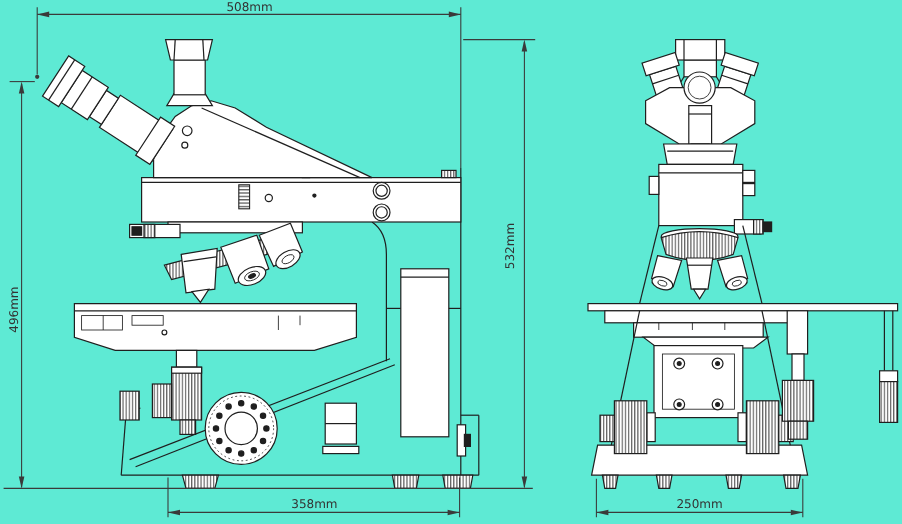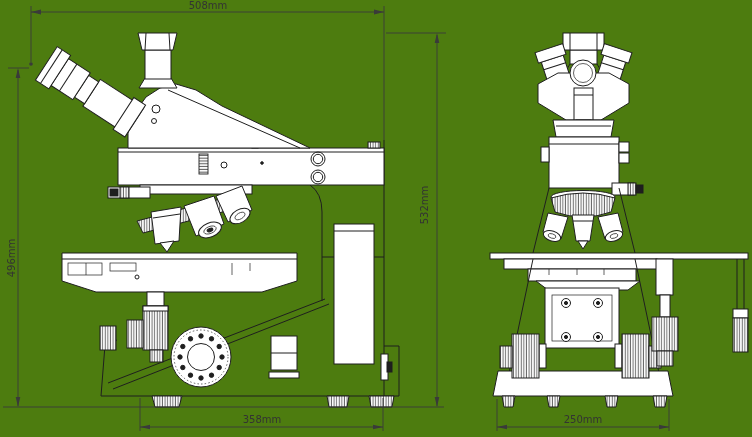--- a/index.html
+++ b/index.html
@@ -1,16 +1,16 @@
 <!DOCTYPE html>
 <html><head>
 <meta charset="utf-8">
 <style>
   html,body{margin:0;padding:0;background:#ffffff;}
-  .page{width:752px;height:437px;background:#4d7c0f;overflow:hidden;}
+  .page{width:752px;height:437px;background:#5eead4;overflow:hidden;}
   svg{display:block;}
   text{font-family:"DejaVu Sans","Liberation Sans",sans-serif;font-size:10px;fill:#333333;}
   .ln{stroke:#1f1f1f;stroke-width:1;fill:none;}
   .wf{stroke:#1f1f1f;stroke-width:1;fill:#ffffff;}
   .kn{stroke:#1f1f1f;stroke-width:1;fill:url(#knV);}
   .dk{stroke:#1f1f1f;stroke-width:1;fill:#1f1f1f;}
   .dim{stroke:#3a3a3a;stroke-width:0.9;fill:none;}
   .ar{fill:#3a3a3a;stroke:none;}
   .thin{stroke:#1f1f1f;stroke-width:0.7;fill:none;}
 </style>

